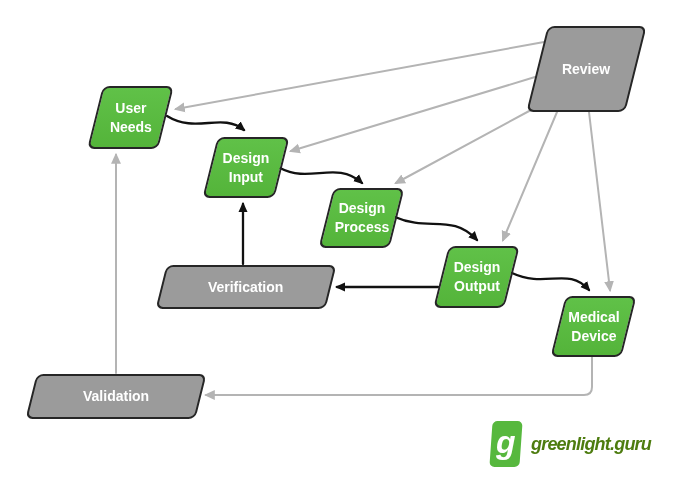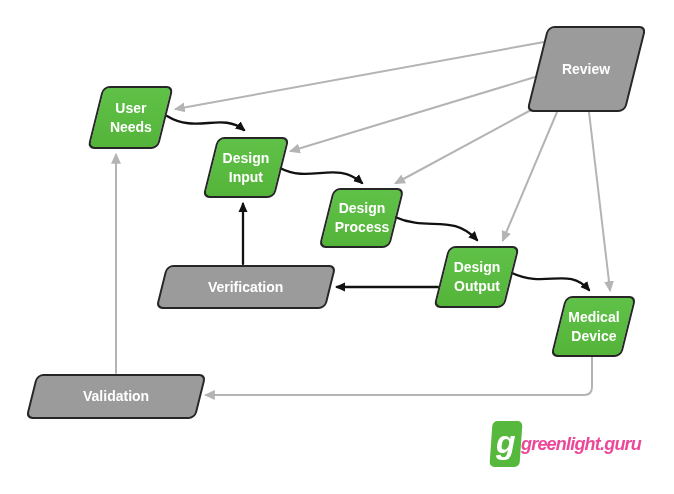--- a/index.html
+++ b/index.html
@@ -34,21 +34,21 @@
   #logo{position:absolute;left:491px;top:421px;z-index:2;display:flex;align-items:center;}
   #logo-tile{
     width:30px;height:46px;background:#57b83e;border-radius:5px;
     transform:skewX(-4deg);display:flex;align-items:center;justify-content:center;
   }
   #logo-tile .g{
     color:#fff;font-weight:bold;font-size:32px;line-height:1;
     transform:skewX(4deg) translateY(-2px);font-style:italic;
   }
   #logo-word{
-    color:#ec4899;font-weight:bold;font-style:italic;
+    margin-left:10px;color:#4d7c0f;font-weight:bold;font-style:italic;
     font-size:18px;letter-spacing:-0.8px;white-space:nowrap;
   }
 </style>
 </head>
 <body>
 
 <div id="canvas">
 
   <svg id="edges" width="674" height="494" viewBox="0 0 674 494">
     <defs>

